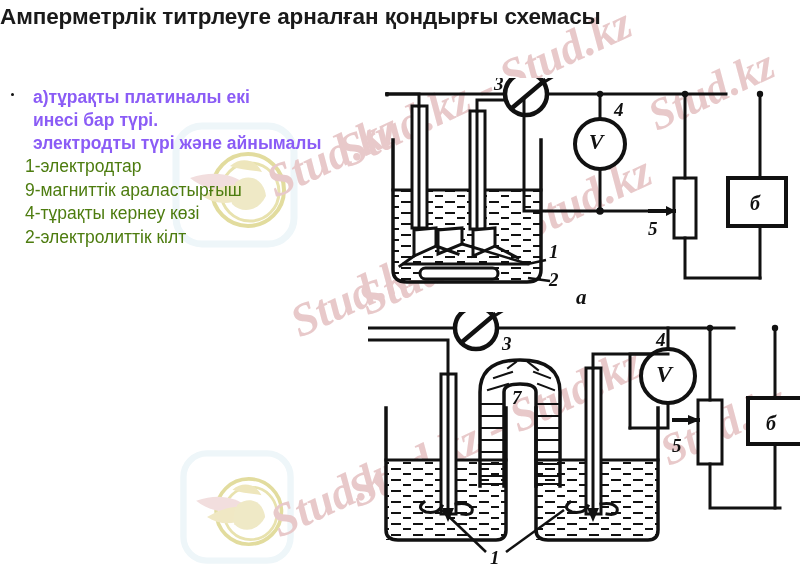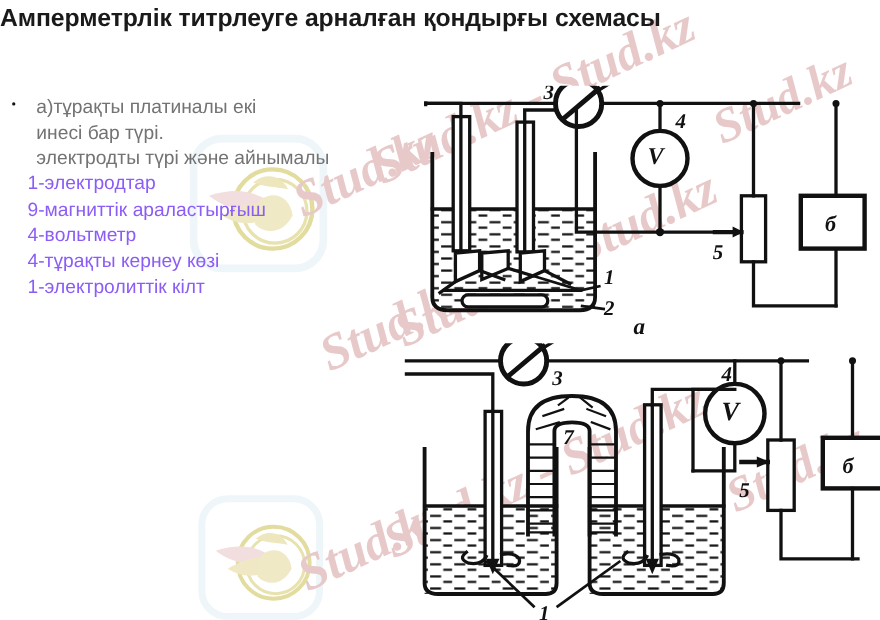--- a/index.html
+++ b/index.html
@@ -51,27 +51,28 @@
     left: 6px;
     top: 7px;
     width: 3px;
     height: 3px;
     background: #111;
     border-radius: 50%;
   }
   .para-line {
     font-size: 17.5px;
     line-height: 23px;
-    color: #737373;
+    color: #8b5cf6;
     white-space: nowrap;
+    font-weight: bold;
   }
   .legend-line {
     font-size: 17.5px;
     line-height: 23.5px;
-    color: #8b5cf6;
+    color: #4d7c0f;
     white-space: nowrap;
     padding-left: 20px;
   }
 
   
   .wm {
     position: absolute;
     z-index: 2;
     pointer-events: none;
     user-select: none;
@@ -152,23 +153,22 @@
   <div id="text-block">
     <div class="bullet-row">
       <span class="bullet-dot"></span>
       <div class="para-line">а)тұрақты платиналы екі</div>
       <div class="para-line">инесі бар түрі.</div>
       <div class="para-line">электродты түрі және айнымалы</div>
     </div>
     <div>
       <div class="legend-line">1-электродтар</div>
       <div class="legend-line">9-магниттік араластырғыш</div>
-      <div class="legend-line">4-вольтметр</div>
       <div class="legend-line">4-тұрақты кернеу көзі</div>
-      <div class="legend-line">1-электролиттік кілт</div>
+      <div class="legend-line">2-электролиттік кілт</div>
     </div>
   </div>
 
   <div class="diagram" style="left:378px; top:78px; width:422px; height:230px;">
     <svg width="422" height="230" viewBox="0 0 422 230" aria-hidden="true">
       <defs>
 
         <pattern id="liqA" x="0" y="0" width="22" height="11" patternUnits="userSpaceOnUse">
           <rect width="22" height="11" fill="#ffffff"></rect>
           <line x1="1" y1="3" x2="11" y2="3" stroke="#111" stroke-width="2"></line>

